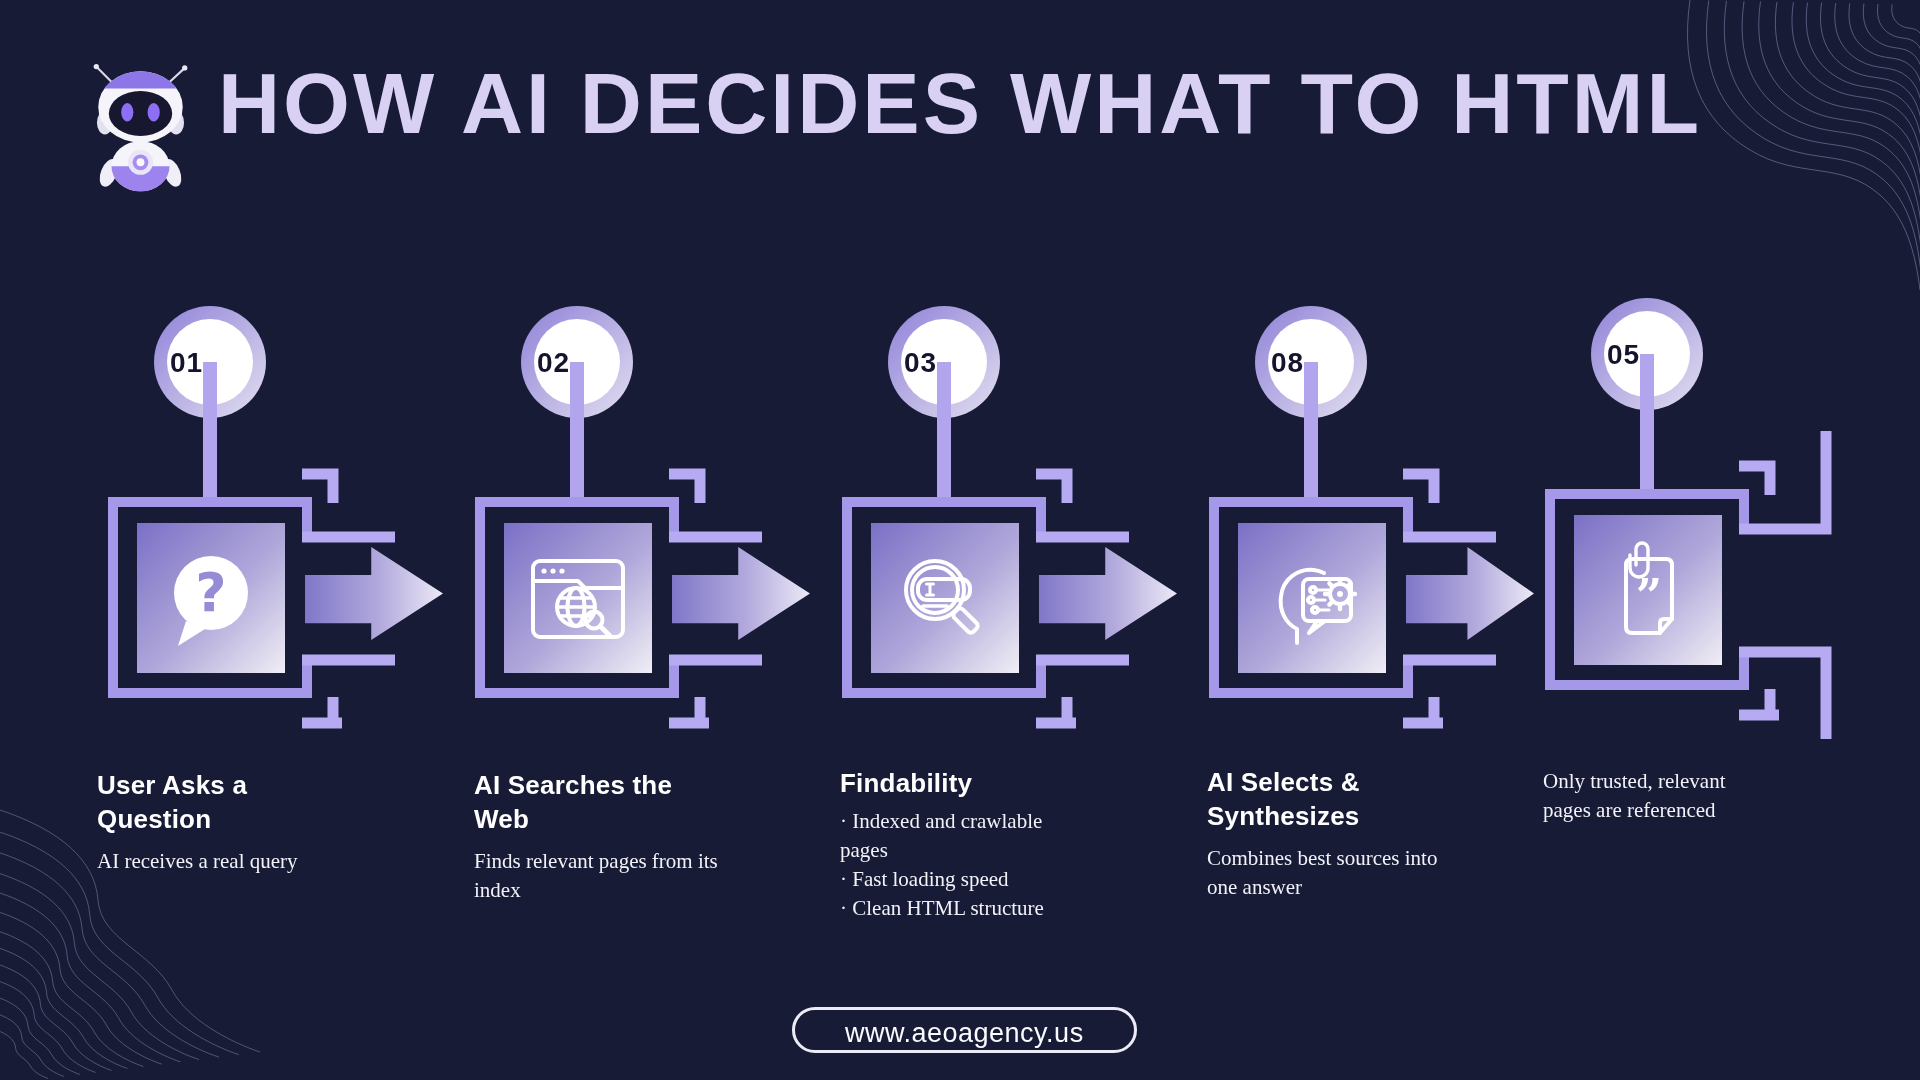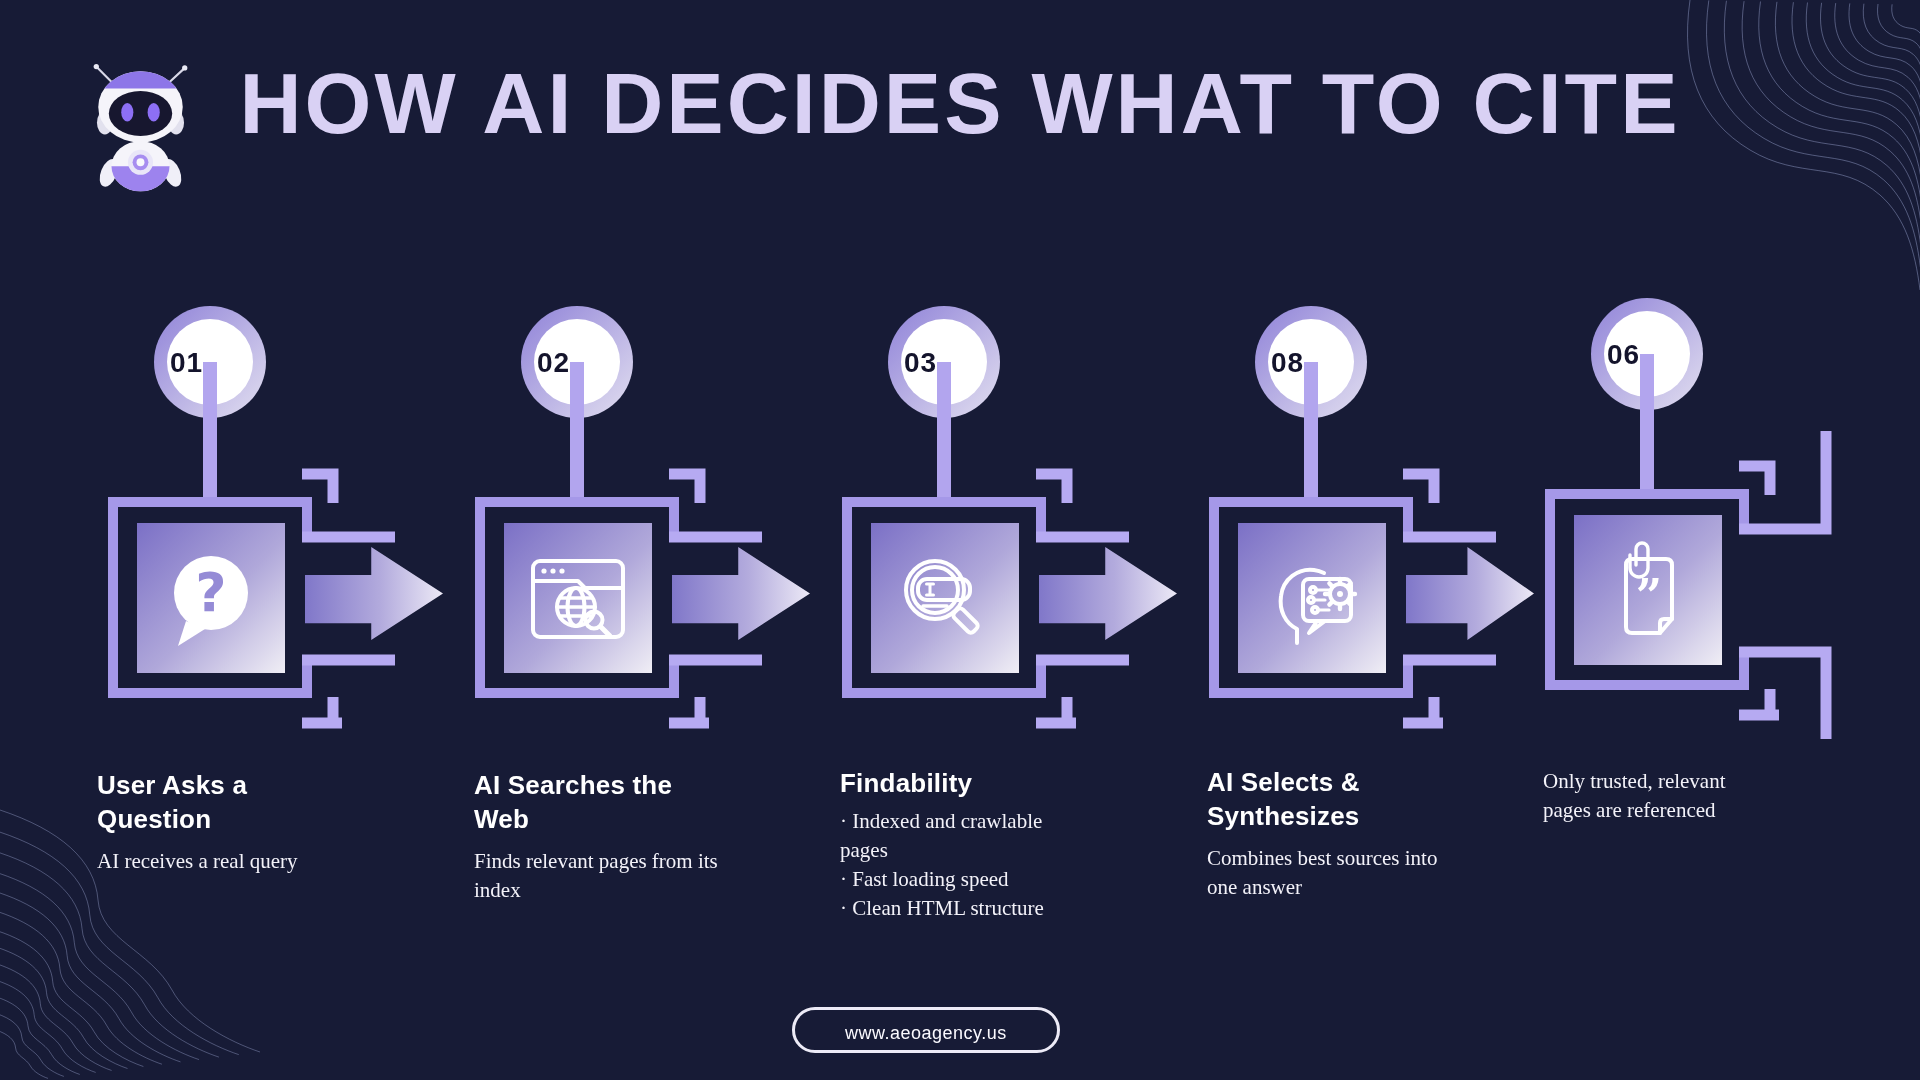--- a/index.html
+++ b/index.html
@@ -39,21 +39,21 @@
     letter-spacing:.2px;color:#ffffff;
   }
   .step-desc{
     margin-top:10px;font-size:21px;font-weight:400;line-height:1.38;
     white-space:pre-line;color:#f3f2f9;font-family:Liberation Serif, serif;
   }
   
   .site-pill{
     position:absolute;left:792px;top:1007px;height:46px;line-height:46px;
     padding:0 50px;border:3px solid #edebf7;border-radius:40px;
-    color:#fbfaff;font-size:18px;letter-spacing:.5px;box-sizing:border-box;
+    color:#fbfaff;font-size:27px;letter-spacing:.5px;box-sizing:border-box;
     background:transparent;text-decoration:none;display:block;
   }
   .topo{position:absolute;pointer-events:none;}
 </style>
 </head>
 <body>
 
 <div id="canvas">
 
   <svg width="0" height="0" style="position:absolute" aria-hidden="true">
@@ -129,21 +129,21 @@
     <ellipse cx="26" cy="84" rx="6" ry="11" fill="#f0eff8" transform="rotate(22 26 84)"></ellipse>
     <ellipse cx="74" cy="84" rx="6" ry="11" fill="#f0eff8" transform="rotate(-22 74 84)"></ellipse>
     <ellipse cx="50" cy="79" rx="22" ry="19" fill="#f5f4fa"></ellipse>
     <ellipse cx="50" cy="79" rx="22" ry="19" fill="#9d83ee" clip-path="url(#bellyClip)"></ellipse>
     <circle cx="50" cy="76" r="9.5" fill="#e9e6f8"></circle>
     <circle cx="50" cy="76" r="6" fill="#a78df0"></circle>
     <circle cx="50" cy="76" r="3" fill="#f8f8fc"></circle>
   </svg>
 
   <div class="header">
-    <div class="main-title">HOW AI DECIDES WHAT TO CITE</div>
+    <div class="main-title">HOW AI DECIDES WHAT TO HTML</div>
   </div>
 
   <div class="module" style="left:103px;top:295px">
     <svg width="300" height="470" viewBox="0 0 300 470">
       <circle cx="107" cy="67" r="56" fill="url(#ringGrad)"></circle>
       <circle cx="107" cy="67" r="43" fill="#ffffff"></circle>
       <rect x="100" y="67" width="14" height="140" fill="#b2a5ee"></rect>
       <path d="M204 242 V207 H10 V398 H204 V365" stroke="#a598e8" stroke-width="10" fill="none"></path>
       <path d="M199 242 H292 M199 365 H292" stroke="#b6aaf2" stroke-width="11" fill="none"></path>
       <path d="M199 179 H230 V208 M230 402 V428 M199 428 H239" stroke="#b6aaf2" stroke-width="11" fill="none"></path>
@@ -241,21 +241,21 @@
       <path d="M199 242 H286 V144 M199 365 H286 V452" stroke="#b6aaf2" stroke-width="11" fill="none"></path>
       <path d="M199 179 H230 V208 M230 402 V428 M199 428 H239" stroke="#b6aaf2" stroke-width="11" fill="none"></path>
       <rect x="34" y="228" width="148" height="150" fill="url(#sqGrad)"></rect>
       <g transform="translate(53,248)" fill="none" stroke="#ffffff" stroke-width="4" stroke-linecap="round" stroke-linejoin="round">
         <path d="M33 30 Q33 24 39 24 H73 Q79 24 79 30 V84 L67 98 H39 Q33 98 33 92 Z"></path>
         <path d="M79 84 H71 Q67 84 67 88 V98"></path>
         <path d="M43 30 V14 a6 6 0 0 1 12 0 V33 a9 9 0 0 1 -18 0 V20" stroke-width="3.4"></path>
         <text x="56" y="77" font-size="46" text-anchor="middle" fill="#ffffff" stroke="none" font-family="DejaVu Serif, serif" font-weight="bold">”</text>
       </g>
     </svg>
-    <div class="step-number">06</div>
+    <div class="step-number">05</div>
   </div>
 
   <div class="arrow" style="left:305px;width:138px"></div>
   <div class="arrow" style="left:672px;width:138px"></div>
   <div class="arrow" style="left:1039px;width:138px"></div>
   <div class="arrow" style="left:1406px;width:128px"></div>
 
   <div class="step-text" style="left:474px;top:768px">
     <div class="step-title">AI Searches the
 Web</div>

